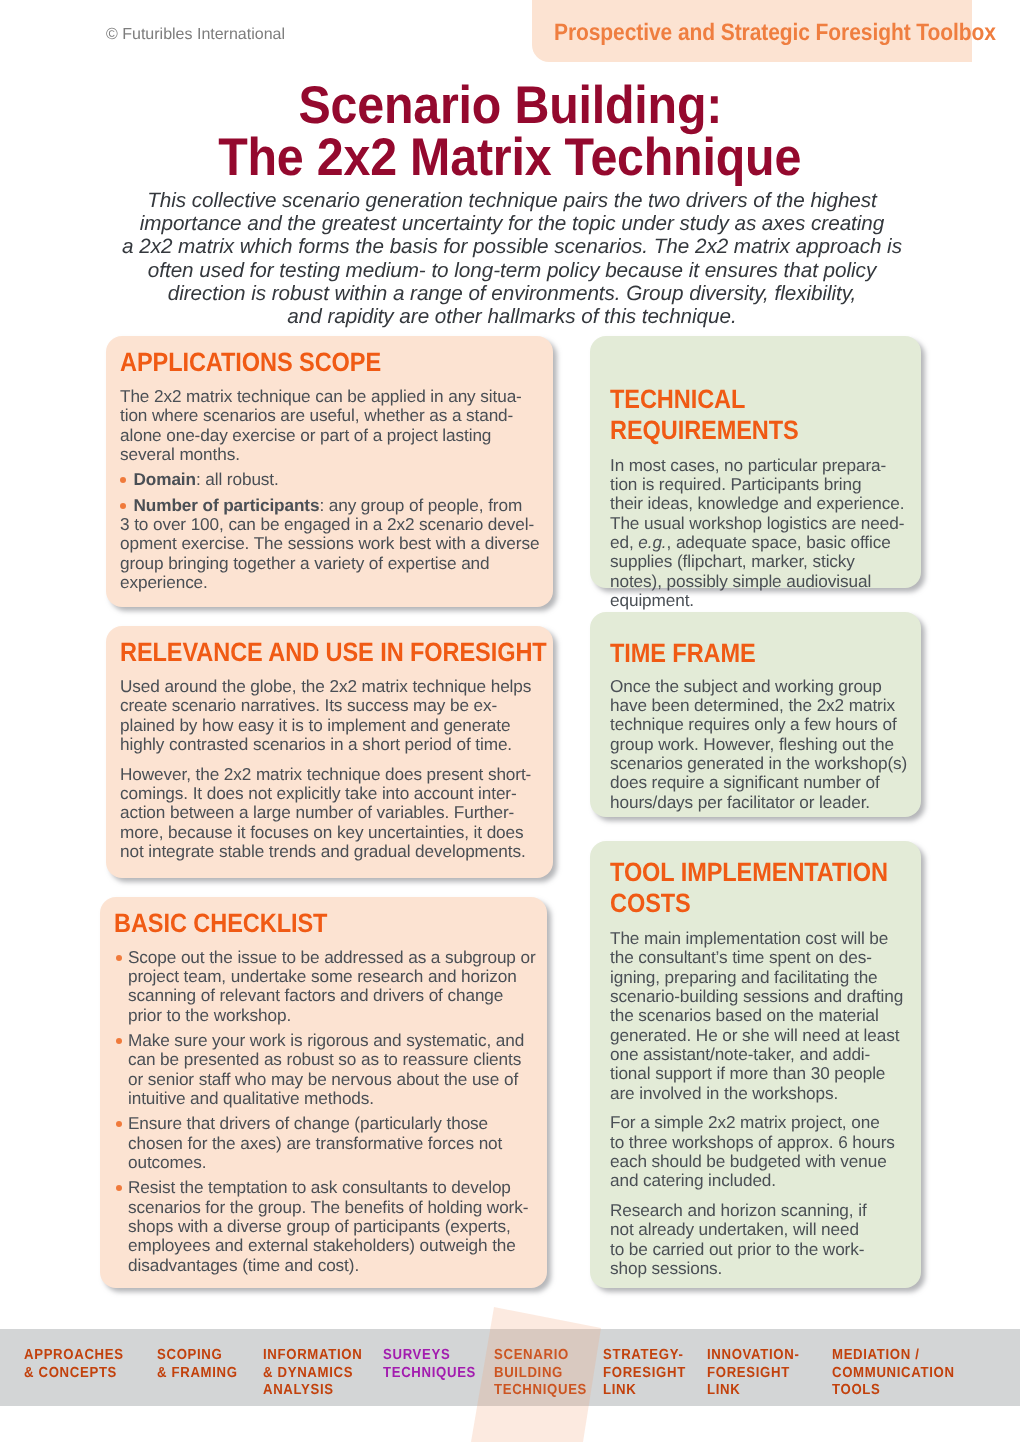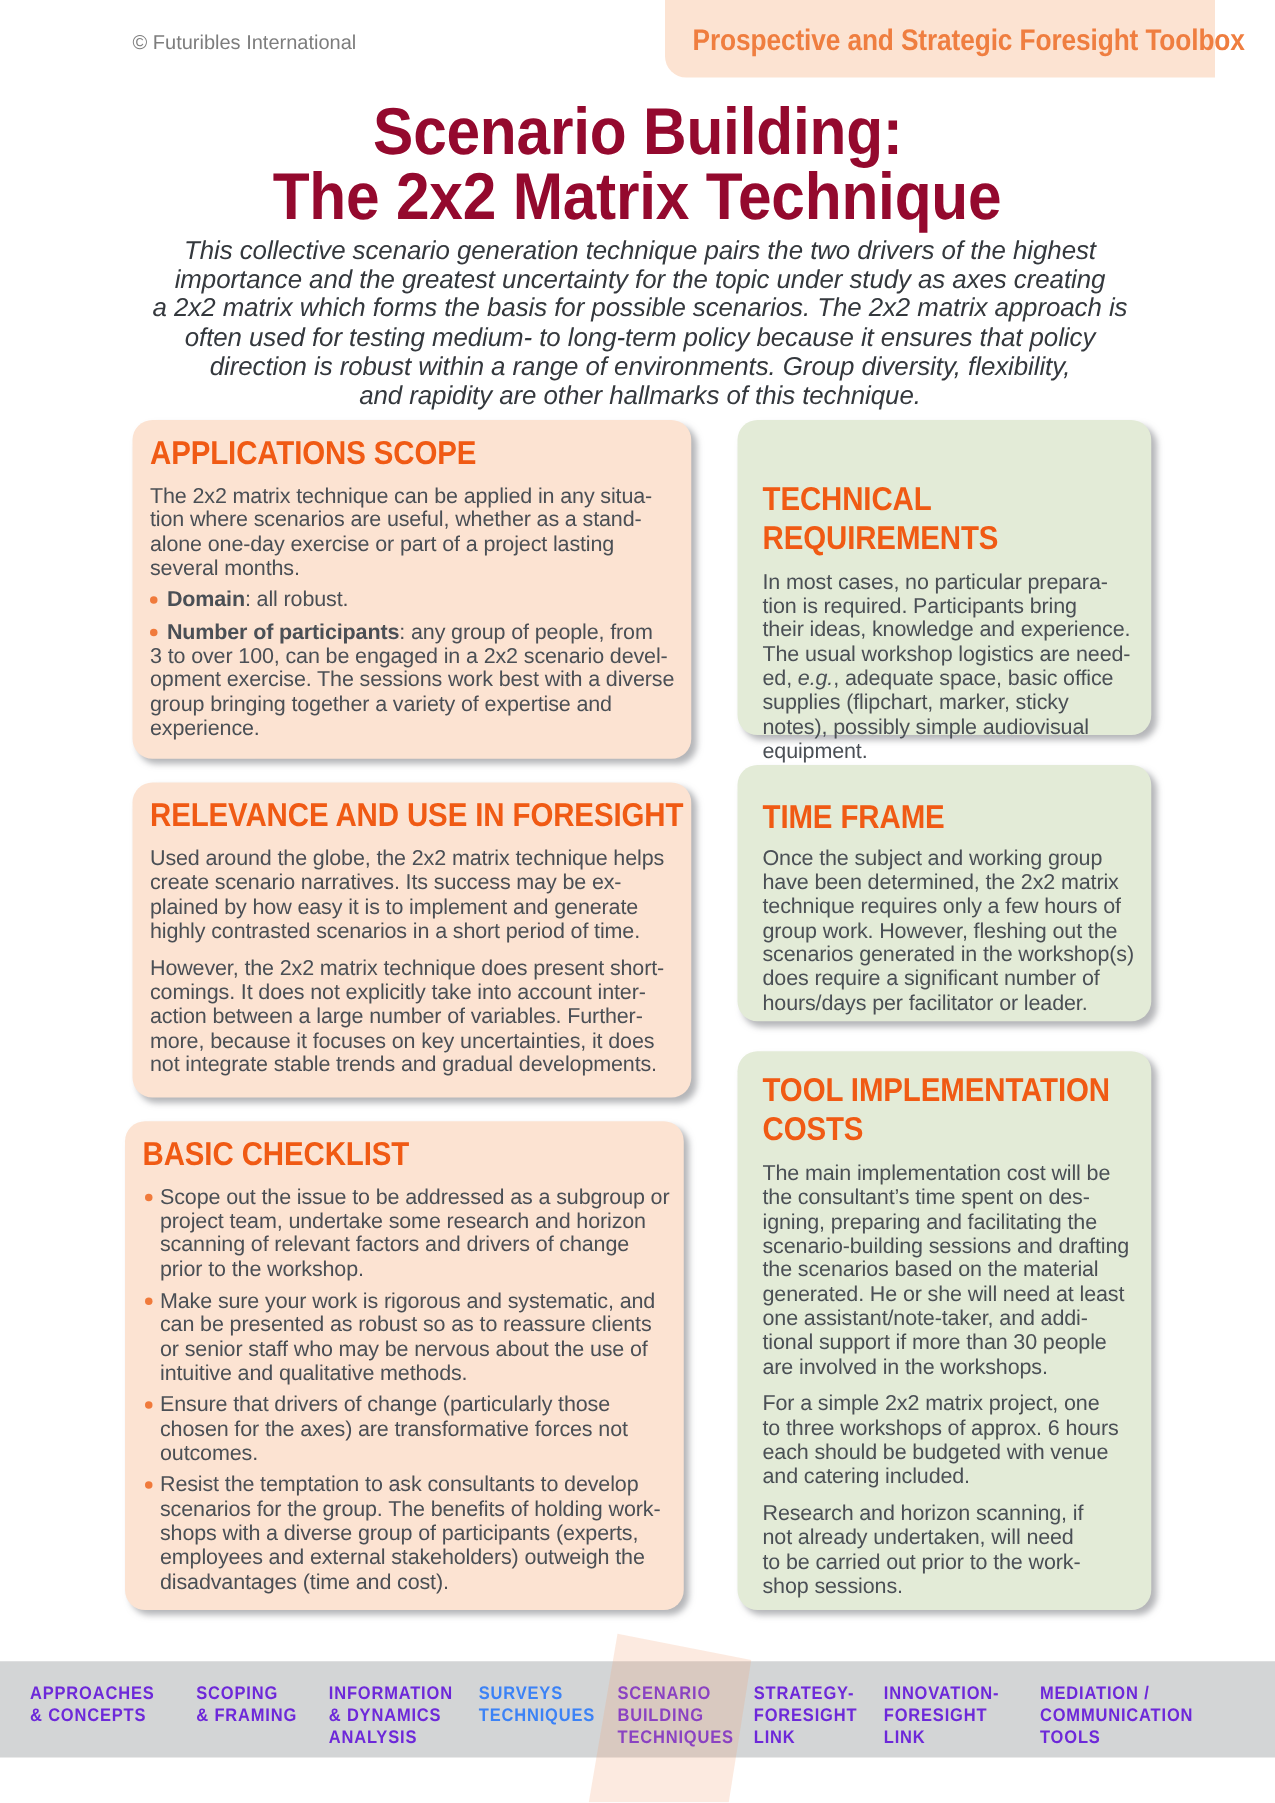--- a/index.html
+++ b/index.html
@@ -56,23 +56,23 @@
   #c-time .inner{top:26px;}
   #c-cost .inner{top:16px;}
   #c-cost .txt{margin-top:10px;}
   #c-tech .txt{margin-top:9.5px;}
   #c-time .txt{margin-top:7.5px;}
   #c-check .txt{margin-top:8.5px;}
 
   
   .footbar{position:absolute;left:0;top:1329px;width:1020px;height:77px;background:#d3d5d6;}
   .footitem{position:absolute;top:1347px;font-size:14.6px;font-weight:bold;line-height:17.6px;
-            color:#6d28d9;letter-spacing:0.75px;white-space:nowrap;}
+            color:#c2410c;letter-spacing:0.75px;white-space:nowrap;}
   .footitem > div{transform:scaleX(0.902);transform-origin:left center;}
-  .footitem.active{color:#3b82f6;}
+  .footitem.active{color:#a21caf;}
   .hl{position:absolute;left:0;top:0;width:1020px;height:1442px;pointer-events:none;}
 </style>
 </head>
 <body>
 
 <div class="page">
 
   <div class="copyright">© Futuribles International</div>
 
   <div class="toolbox-badge">

